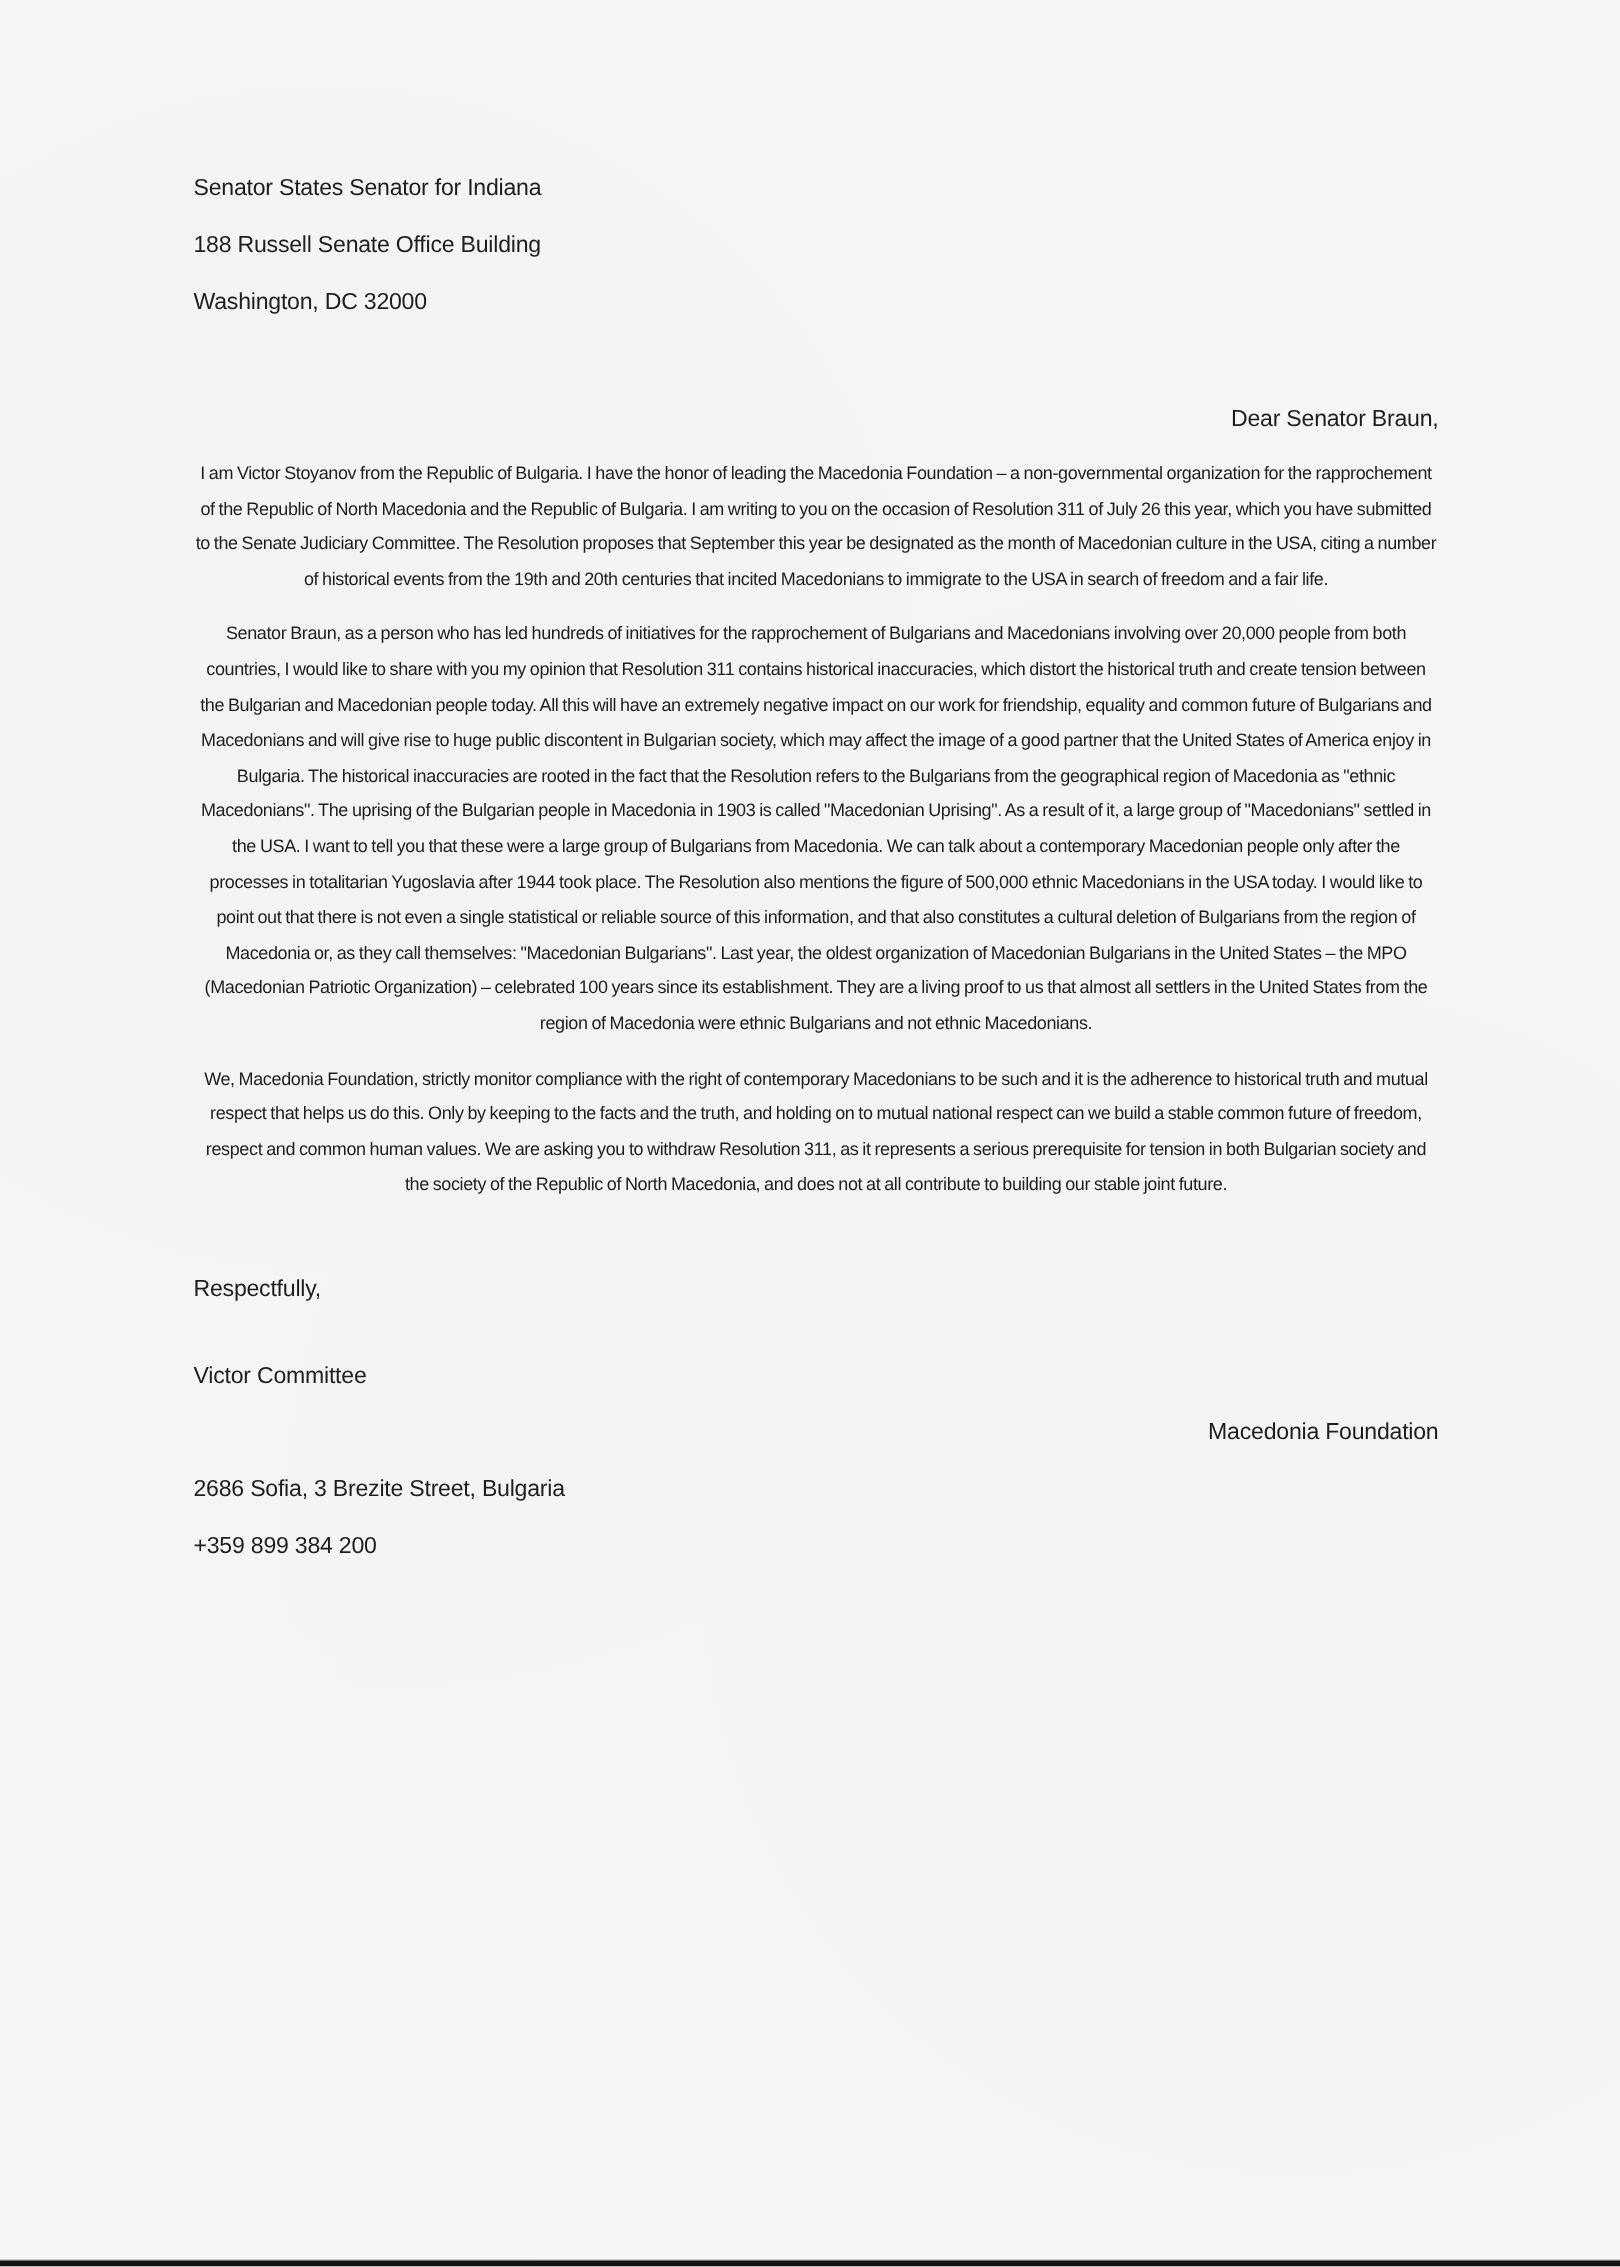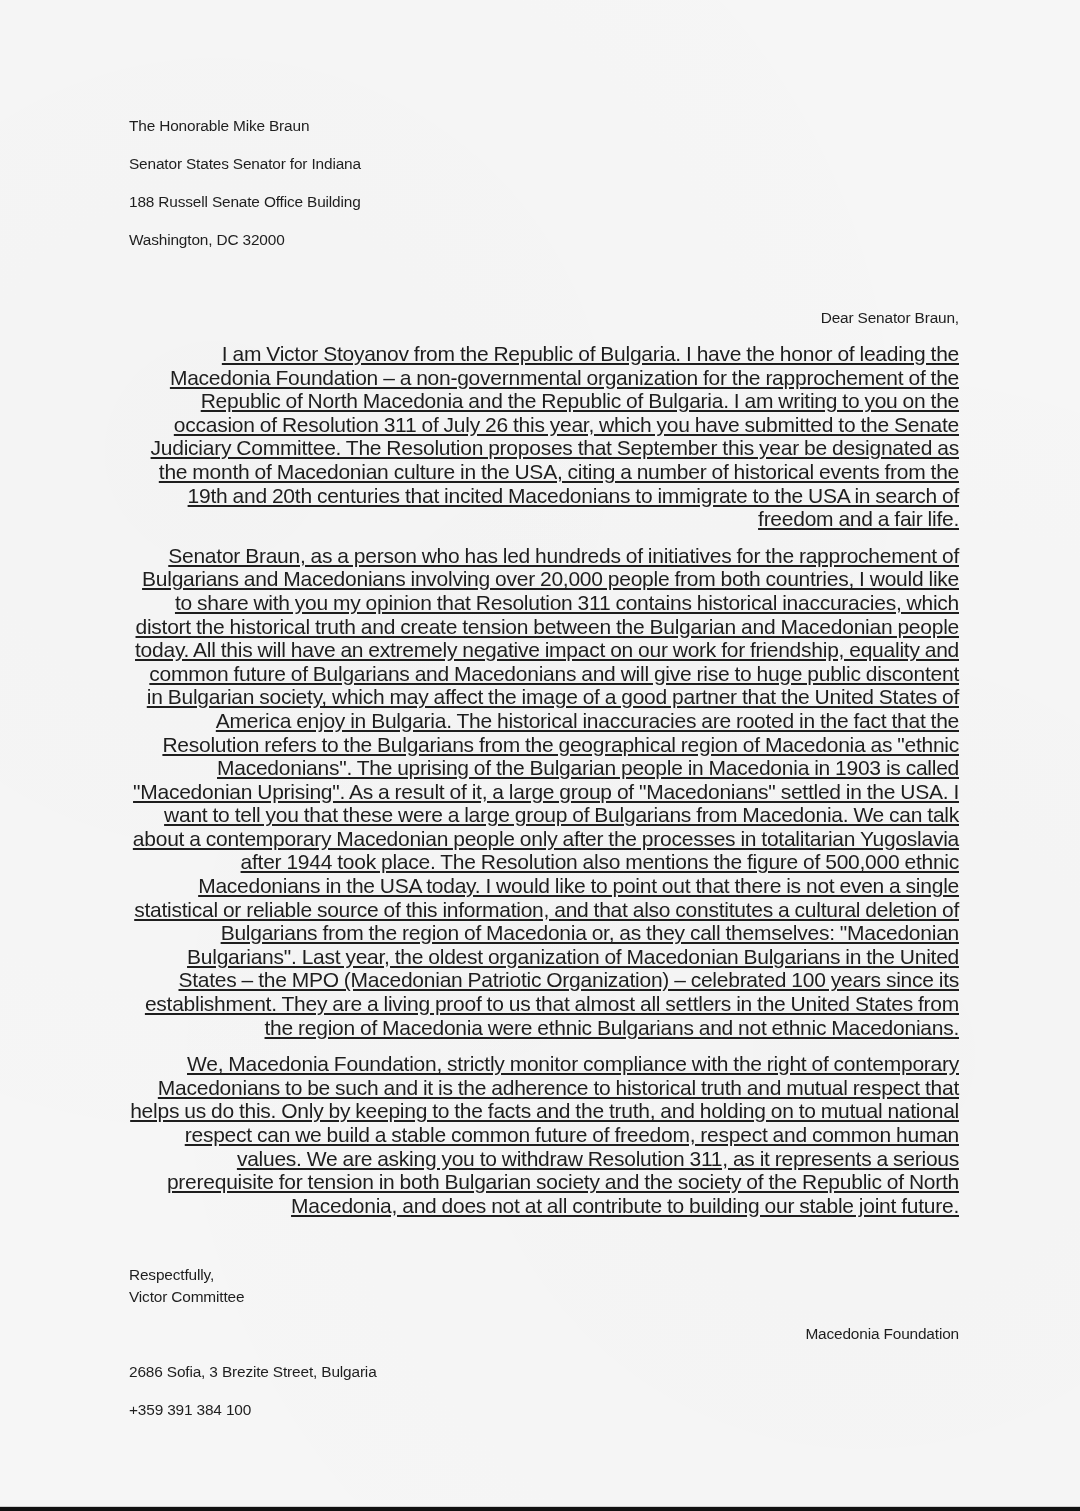--- a/index.html
+++ b/index.html
@@ -49,68 +49,67 @@
     }
     .salutation {
       margin-top: 40px;
       line-height: 24px;
       height: 36px;
       text-align: right;
     }
     .para {
       margin: 0 0 13px 0;
       line-height: 23.6px;
-      text-align: right;
-      font-size: 21px;
+      text-align: center;
+      font-size: 12px;
       letter-spacing: -0.25px;
       word-spacing: -0.5px;
-      text-decoration: underline;
     }
     .closing {
       margin-top: 47px;
     }
     .closing .line {
       line-height: 22px;
       height: 22px;
       white-space: nowrap;
+      margin-top: 36px;
     }
     .sig-line {
       height: 38px;
       line-height: 24px;
       white-space: nowrap;
     }
     .sig-first {
       margin-top: 14px;
       text-align: right;
     }
   </style>
 </head>
 <body>
 
 <div class="page">
   <div class="letter">
 
     <div>
-      <div class="addr-line">The Honorable Mike Braun</div>
       <div class="addr-line">Senator States Senator for Indiana</div>
       <div class="addr-line">188 Russell Senate Office Building</div>
       <div class="addr-line">Washington, DC 32000</div>
     </div>
 
     <div class="salutation">Dear Senator Braun,</div>
 
     <div>
       <p class="para">I am Victor Stoyanov from the Republic of Bulgaria. I have the honor of leading the Macedonia Foundation – a non-governmental organization for the rapprochement of the Republic of North Macedonia and the Republic of Bulgaria. I am writing to you on the occasion of Resolution 311 of July 26 this year, which you have submitted to the Senate Judiciary Committee. The Resolution proposes that September this year be designated as the month of Macedonian culture in the USA, citing a number of historical events from the 19th and 20th centuries that incited Macedonians to immigrate to the USA in search of freedom and a fair life.</p>
       <p class="para">Senator Braun, as a person who has led hundreds of initiatives for the rapprochement of Bulgarians and Macedonians involving over 20,000 people from both countries, I would like to share with you my opinion that Resolution 311 contains historical inaccuracies, which distort the historical truth and create tension between the Bulgarian and Macedonian people today. All this will have an extremely negative impact on our work for friendship, equality and common future of Bulgarians and Macedonians and will give rise to huge public discontent in Bulgarian society, which may affect the image of a good partner that the United States of America enjoy in Bulgaria. The historical inaccuracies are rooted in the fact that the Resolution refers to the Bulgarians from the geographical region of Macedonia as "ethnic Macedonians". The uprising of the Bulgarian people in Macedonia in 1903 is called "Macedonian Uprising". As a result of it, a large group of "Macedonians" settled in the USA. I want to tell you that these were a large group of Bulgarians from Macedonia. We can talk about a contemporary Macedonian people only after the processes in totalitarian Yugoslavia after 1944 took place. The Resolution also mentions the figure of 500,000 ethnic Macedonians in the USA today. I would like to point out that there is not even a single statistical or reliable source of this information, and that also constitutes a cultural deletion of Bulgarians from the region of Macedonia or, as they call themselves: "Macedonian Bulgarians". Last year, the oldest organization of Macedonian Bulgarians in the United States – the MPO (Macedonian Patriotic Organization) – celebrated 100 years since its establishment. They are a living proof to us that almost all settlers in the United States from the region of Macedonia were ethnic Bulgarians and not ethnic Macedonians.</p>
       <p class="para">We, Macedonia Foundation, strictly monitor compliance with the right of contemporary Macedonians to be such and it is the adherence to historical truth and mutual respect that helps us do this. Only by keeping to the facts and the truth, and holding on to mutual national respect can we build a stable common future of freedom, respect and common human values. We are asking you to withdraw Resolution 311, as it represents a serious prerequisite for tension in both Bulgarian society and the society of the Republic of North Macedonia, and does not at all contribute to building our stable joint future.</p>
     </div>
 
     <div class="closing">
       <div class="line">Respectfully,</div>
       <div class="line">Victor Committee</div>
       <div class="sig-line sig-first">Macedonia Foundation</div>
       <div class="sig-line">2686 Sofia, 3 Brezite Street, Bulgaria</div>
-      <div class="sig-line">+359 391 384 100</div>
+      <div class="sig-line">+359 899 384 200</div>
     </div>
 
   </div>
 </div>
 <div class="bottom-edge"></div>
 
 </body></html>

